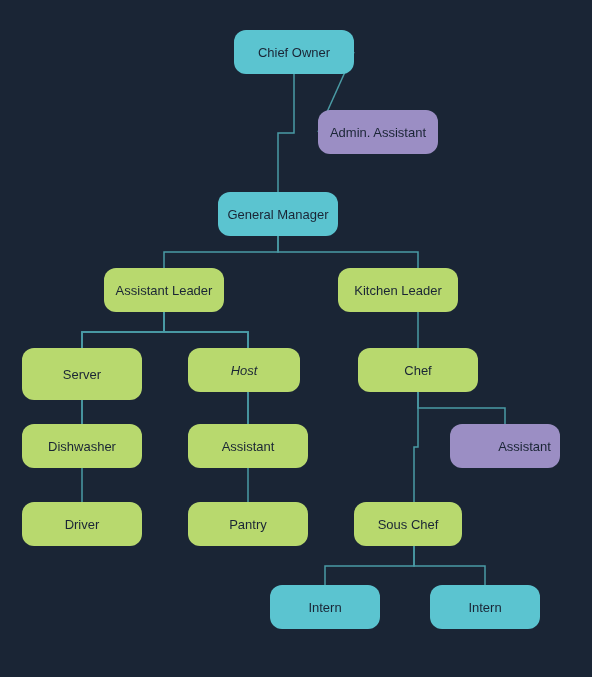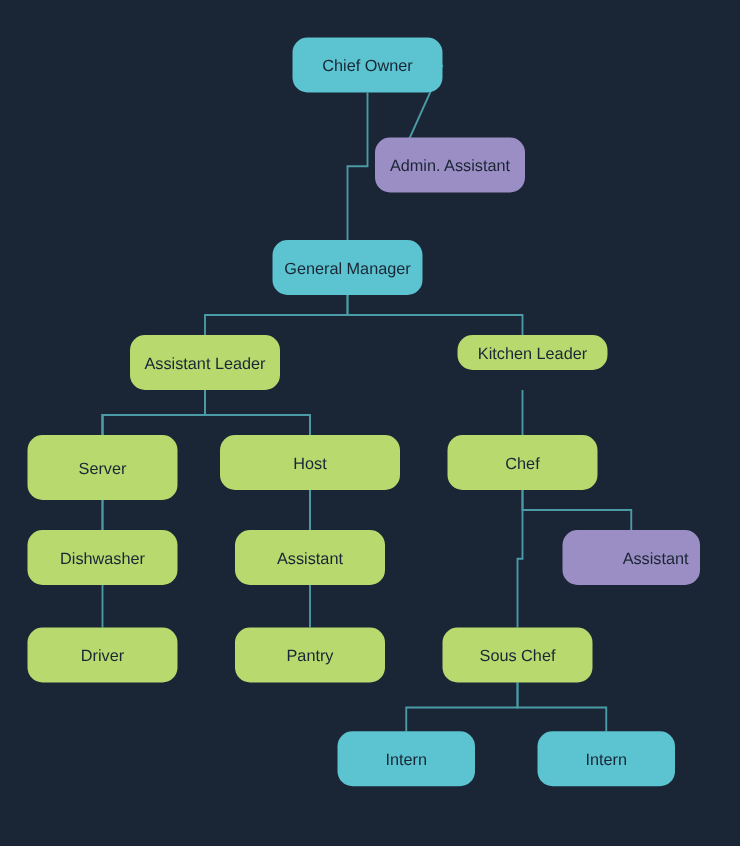--- a/index.html
+++ b/index.html
@@ -61,28 +61,28 @@
       <path d="M 164 312 L 164 332 L 248 332 L 248 424" stroke="#4a9ba5" stroke-width="1.5" fill="none"></path>
       <path d="M 164 312 L 164 332 L 82 332 L 82 502" stroke="#4a9ba5" stroke-width="1.5" fill="none"></path>
       <path d="M 164 312 L 164 332 L 248 332 L 248 502" stroke="#4a9ba5" stroke-width="1.5" fill="none"></path>
       <path d="M 418 312 L 418 348" stroke="#4a9ba5" stroke-width="1.5" fill="none"></path>
       <path d="M 418 392 L 418 408 L 505 408 L 505 424" stroke="#4a9ba5" stroke-width="1.5" fill="none"></path>
       <path d="M 418 392 L 418 447 L 414 447 L 414 502" stroke="#4a9ba5" stroke-width="1.5" fill="none"></path>
       <path d="M 414 546 L 414 566 L 325 566 L 325 585" stroke="#4a9ba5" stroke-width="1.5" fill="none"></path>
       <path d="M 414 546 L 414 566 L 485 566 L 485 585" stroke="#4a9ba5" stroke-width="1.5" fill="none"></path>
     </svg>
 <div class="node teal" style="left: 234px; top: 30px; width: 120px; height: 44px;">Chief Owner</div>
-    <div class="node purple" style="left: 300px; top: 110px; width: 120px; height: 44px;">Admin. Assistant</div>
+    <div class="node purple" style="left: 318px; top: 110px; width: 120px; height: 44px;">Admin. Assistant</div>
     <div class="node teal" style="left: 218px; top: 192px; width: 120px; height: 44px;">General Manager</div>
     <div class="node green" style="left: 104px; top: 268px; width: 120px; height: 44px;">Assistant Leader</div>
-    <div class="node green" style="left: 366px; top: 268px; width: 120px; height: 28px;">Kitchen Leader</div>
+    <div class="node green" style="left: 338px; top: 268px; width: 120px; height: 44px;">Kitchen Leader</div>
     <div class="node green" style="left: 22px; top: 348px; width: 120px; height: 52px;">Server</div>
-    <div class="node green" style="left: 176px; top: 348px; width: 144px; height: 44px;">Host</div>
+    <div class="node green" style="left: 188px; top: 348px; width: 112px; height: 44px; font-style: italic;">Host</div>
     <div class="node green" style="left: 358px; top: 348px; width: 120px; height: 44px;">Chef</div>
     <div class="node green" style="left: 22px; top: 424px; width: 120px; height: 44px;">Dishwasher</div>
     <div class="node green" style="left: 188px; top: 424px; width: 120px; height: 44px;">Assistant</div>
     <div class="node purple" style="left: 450px; top: 424px; width: 110px; height: 44px; padding-left: 47px;">Assistant</div>
     <div class="node green" style="left: 22px; top: 502px; width: 120px; height: 44px;">Driver</div>
     <div class="node green" style="left: 188px; top: 502px; width: 120px; height: 44px;">Pantry</div>
-    <div class="node green" style="left: 354px; top: 502px; width: 120px; height: 44px;">Sous Chef</div>
+    <div class="node green" style="left: 354px; top: 502px; width: 108px; height: 44px;">Sous Chef</div>
     <div class="node teal" style="left: 270px; top: 585px; width: 110px; height: 44px;">Intern</div>
     <div class="node teal" style="left: 430px; top: 585px; width: 110px; height: 44px;">Intern</div>
   </div>
 
 </body></html>

